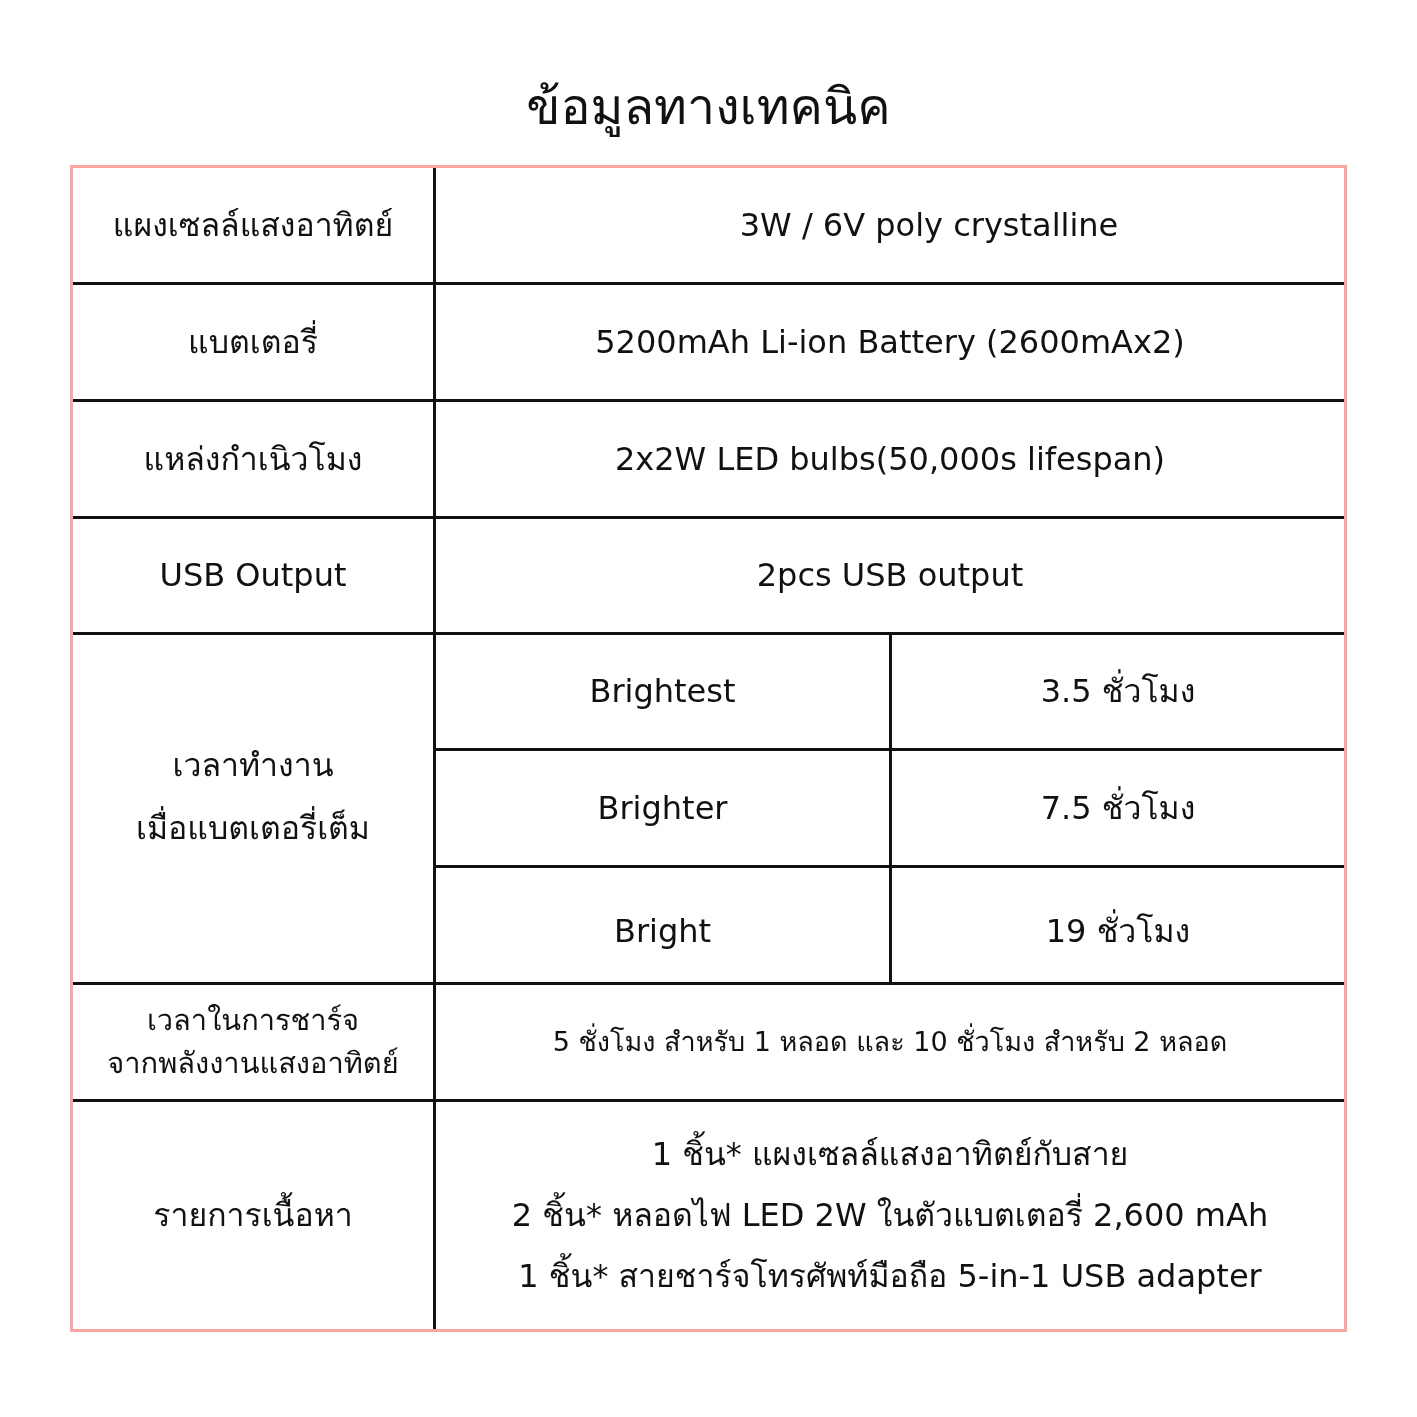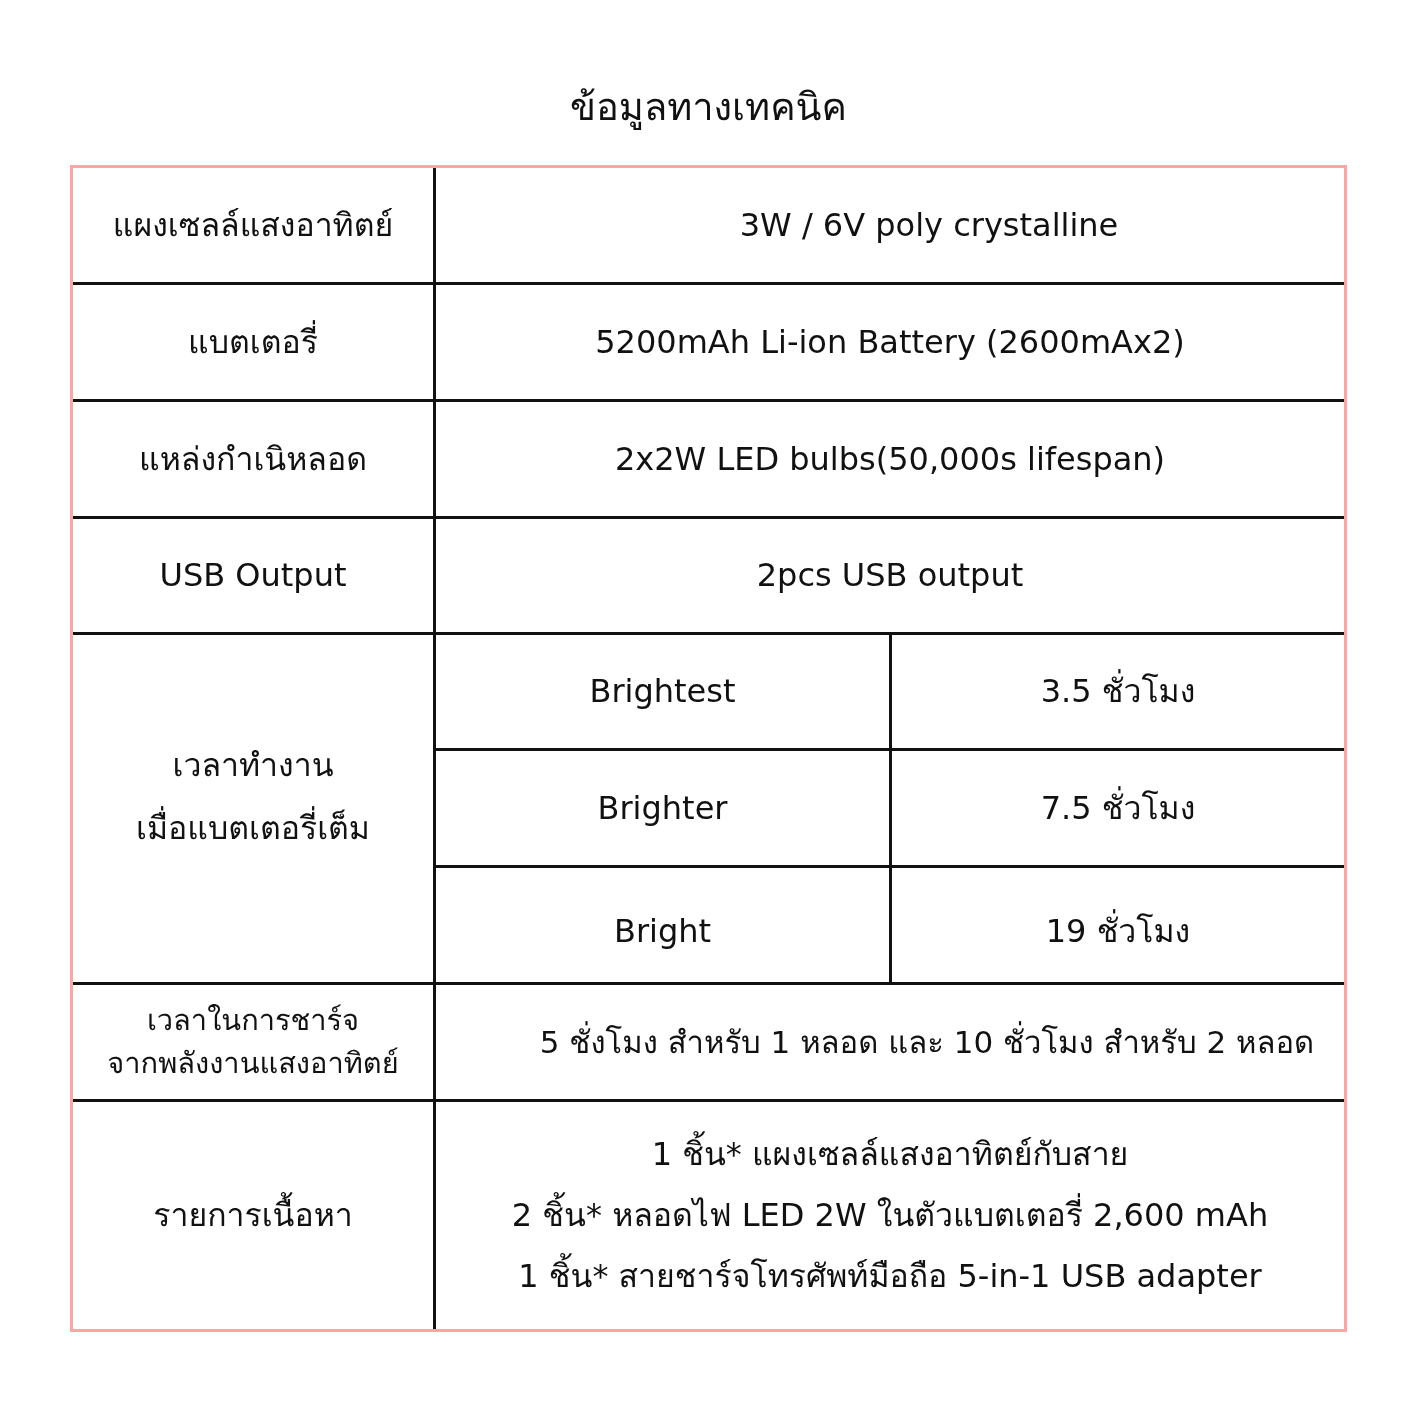--- a/index.html
+++ b/index.html
@@ -1,19 +1,19 @@
 <!DOCTYPE html>
 <html><head>
   <meta charset="utf-8">
   <style>
     html, body { margin: 0; padding: 0; background: #ffffff; }
     body { width: 1417px; height: 1417px; position: relative; overflow: hidden;
            font-family: "DejaVu Sans", "Liberation Sans", sans-serif; color: #111111; }
     .title { position: absolute; left: 0; top: 72px; width: 1417px; text-align: center;
-             font-size: 38px; line-height: 70px; font-weight: 500; letter-spacing: 0px; }
+             font-size: 50px; line-height: 70px; font-weight: 500; letter-spacing: 0px; }
     .tbl { position: absolute; left: 70px; top: 165px; width: 1277px; height: 1167px;
            border: 3px solid #fca5a5; box-sizing: border-box; }
     .cell { position: absolute; box-sizing: border-box; display: flex; align-items: center;
             justify-content: center; text-align: center; font-size: 32px; line-height: 1.9; }
     .hline { position: absolute; height: 3px; background: #111; }
     .vline { position: absolute; width: 3px; background: #111; }
     .small { font-size: 29px; line-height: 1.5; border-radius: 30px; }
     .multi { flex-direction: column; }
     .multi span { display: block; }
   </style>
@@ -36,42 +36,42 @@
   <div class="hline" style="left:360px; width:911px; top:697px;"></div>
   <div class="hline" style="left:0; width:1271px; top:814px;"></div>
   <div class="hline" style="left:0; width:1271px; top:931px;"></div>
 
   <div class="cell" style="left:0; top:0; width:360px; height:114px;">แผงเซลล์แสงอาทิตย์</div>
   <div class="cell" style="left:363px; top:0; width:986px; height:114px;">3W / 6V poly crystalline</div>
 
   <div class="cell" style="left:0; top:117px; width:360px; height:114px;">แบตเตอรี่</div>
   <div class="cell" style="left:363px; top:117px; width:908px; height:114px;">5200mAh Li-ion Battery (2600mAx2)</div>
 
-  <div class="cell" style="left:0; top:234px; width:360px; height:114px;">แหล่งกำเนิหลอด</div>
+  <div class="cell" style="left:0; top:234px; width:360px; height:114px;">แหล่งกำเนิวโมง</div>
   <div class="cell" style="left:363px; top:234px; width:908px; height:114px;">2x2W LED bulbs(50,000s lifespan)</div>
 
   <div class="cell" style="left:0; top:351px; width:360px; height:113px;">USB Output</div>
   <div class="cell" style="left:363px; top:351px; width:908px; height:113px;">2pcs USB output</div>
 
   <div class="cell" style="left:363px; top:467px; width:453px; height:113px;">Brightest</div>
   <div class="cell multi" style="left:0; top:467px; width:360px; height:347px; padding-bottom:24px; line-height:1.95;">
     <span>เวลาทำงาน</span>
     <span>เมื่อแบตเตอรี่เต็ม</span>
   </div>
   <div class="cell" style="left:819px; top:467px; width:452px; height:113px;">3.5 ชั่วโมง</div>
   <div class="cell" style="left:363px; top:583px; width:453px; height:114px;">Brighter</div>
   <div class="cell" style="left:819px; top:583px; width:452px; height:114px;">7.5 ชั่วโมง</div>
   <div class="cell" style="left:363px; top:700px; width:453px; height:114px; padding-top:12px;">Bright</div>
   <div class="cell" style="left:819px; top:700px; width:452px; height:114px; padding-top:12px;">19 ชั่วโมง</div>
 
   <div class="cell multi small" style="left:0; top:817px; width:360px; height:114px;">
     <span>เวลาในการชาร์จ</span>
     <span>จากพลังงานแสงอาทิตย์</span>
   </div>
-  <div class="cell" style="left:363px; top:817px; width:908px; height:114px; font-size:31px;margin-left:37px;">5 ชั่งโมง สำหรับ 1 หลอด และ 10 ชั่วโมง สำหรับ 2 หลอด</div>
+  <div class="cell" style="left:363px; top:817px; width:908px; height:114px; font-size:27px;">5 ชั่งโมง สำหรับ 1 หลอด และ 10 ชั่วโมง สำหรับ 2 หลอด</div>
 
   <div class="cell" style="left:0; top:934px; width:360px; height:227px;">รายการเนื้อหา</div>
   <div class="cell multi" style="left:363px; top:934px; width:908px; height:227px; line-height:1.9;">
     <span>1 ชิ้น* แผงเซลล์แสงอาทิตย์กับสาย</span>
     <span>2 ชิ้น* หลอดไฟ LED 2W ในตัวแบตเตอรี่ 2,600 mAh</span>
     <span>1 ชิ้น* สายชาร์จโทรศัพท์มือถือ 5-in-1 USB adapter</span>
   </div>
 </div>
 
 </body></html>

